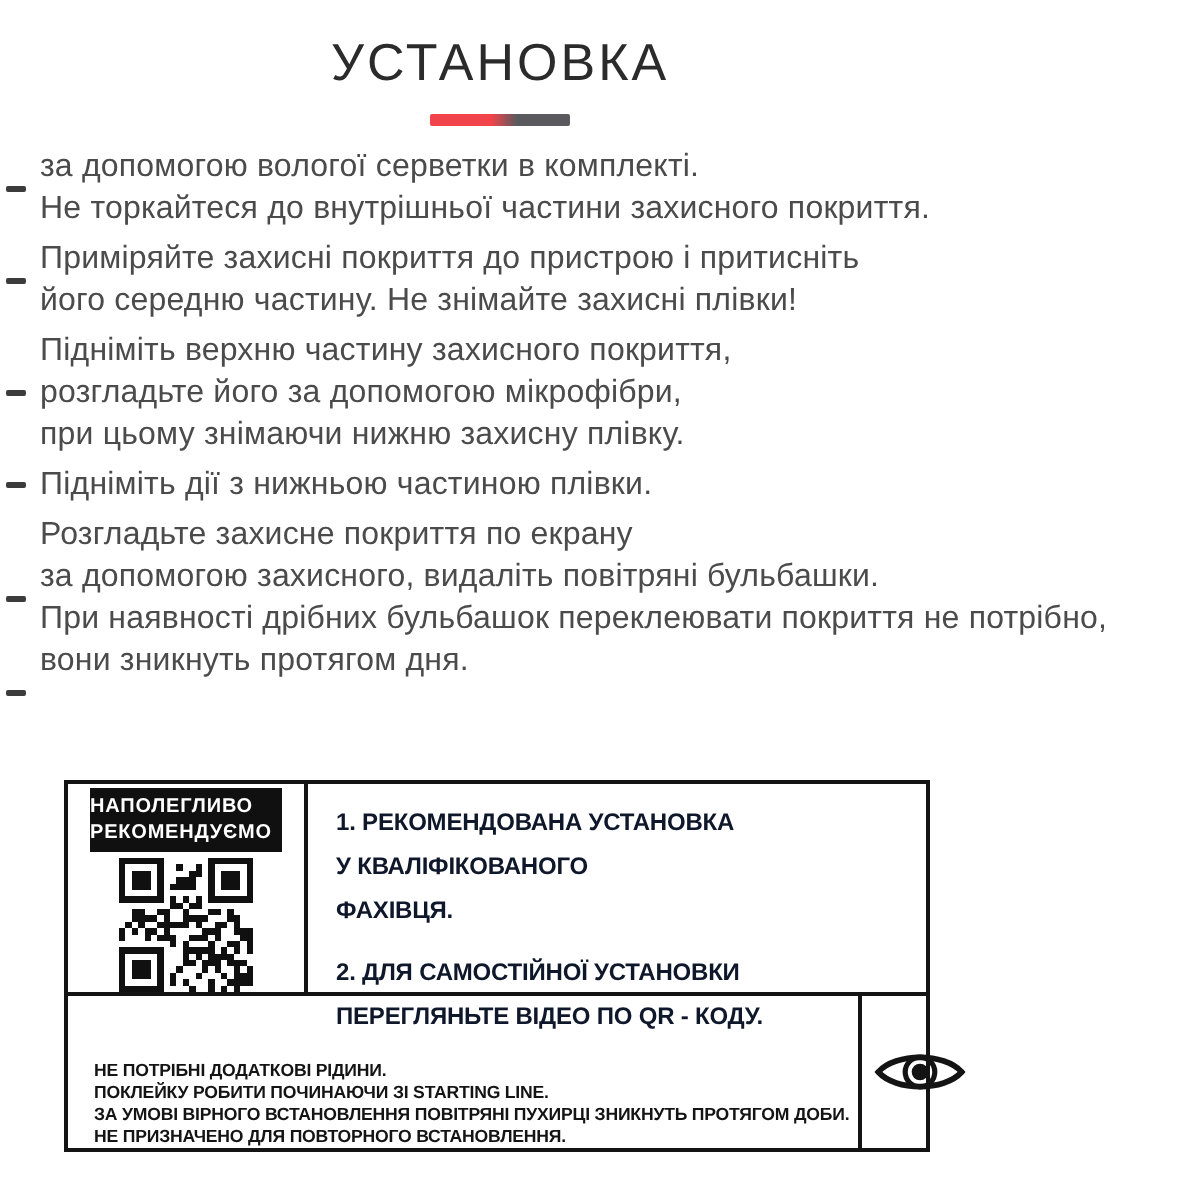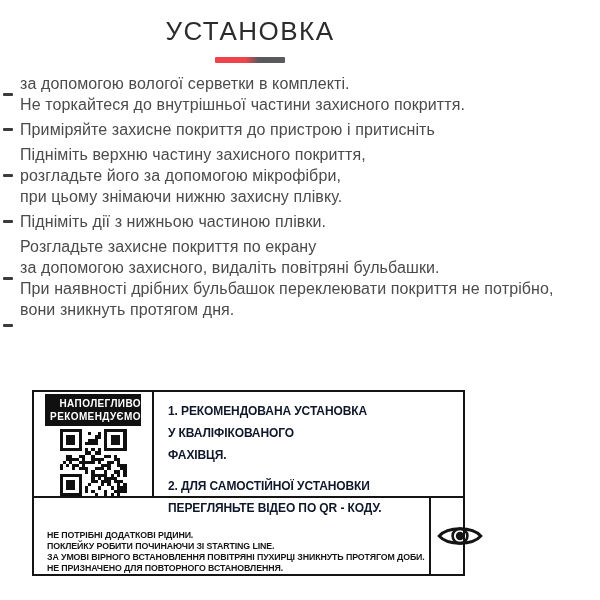--- a/index.html
+++ b/index.html
@@ -22,21 +22,21 @@
   .rec-box{
     position:absolute;left:32px;top:390px;width:429px;height:182px;
     border:2px solid #141414;display:flex;flex-direction:column;background:#fff;
   }
   .rec-top{flex:1;display:flex;min-height:0;}
   .rec-left{
     width:120px;flex:0 0 120px;border-right:2px solid #141414;
     display:flex;flex-direction:column;align-items:center;padding-top:2px;box-sizing:border-box;
   }
   .band{
-    width:96px;background:#101010;color:#ffffff;text-align:right;
+    width:96px;background:#101010;color:#ffffff;text-align:left;
     font-weight:bold;font-size:10px;line-height:12.5px;letter-spacing:0.4px;padding:4px 0 3px;
   }
   .qr{width:88px;height:88px;margin-top:3px;display:block;}
   .rec-right{flex:1;padding:8px 8px 0 14px;box-sizing:border-box;}
   .rec-item{
     font-weight:bold;font-size:12px;line-height:22px;color:#0f172a;
     letter-spacing:-0.1px;margin-bottom:9px;
   }
   .rec-footer{flex:0 0 51px;border-top:2px solid #141414;display:flex;}
   .footnotes{flex:1;padding:4px 4px 0 13px;box-sizing:border-box;margin-top:28px;}
@@ -64,21 +64,22 @@
       <div class="li">
         <div class="dash"></div>
         <div class="li-text">
           <div class="line">за допомогою вологої серветки в комплекті.</div>
           <div class="line">Не торкайтеся до внутрішньої частини захисного покриття.</div>
         </div>
       </div>
       <div class="li">
         <div class="dash"></div>
         <div class="li-text">
-          <div class="line">Приміряйте захисне покриття до пристрою і притисніть</div>
+          <div class="line">Приміряйте захисні покриття до пристрою і притисніть</div>
+          <div class="line">його середню частину. Не знімайте захисні плівки!</div>
         </div>
       </div>
       <div class="li">
         <div class="dash"></div>
         <div class="li-text">
           <div class="line">Підніміть верхню частину захисного покриття,</div>
           <div class="line">розгладьте його за допомогою мікрофібри,</div>
           <div class="line">при цьому знімаючи нижню захисну плівку.</div>
         </div>
       </div>

